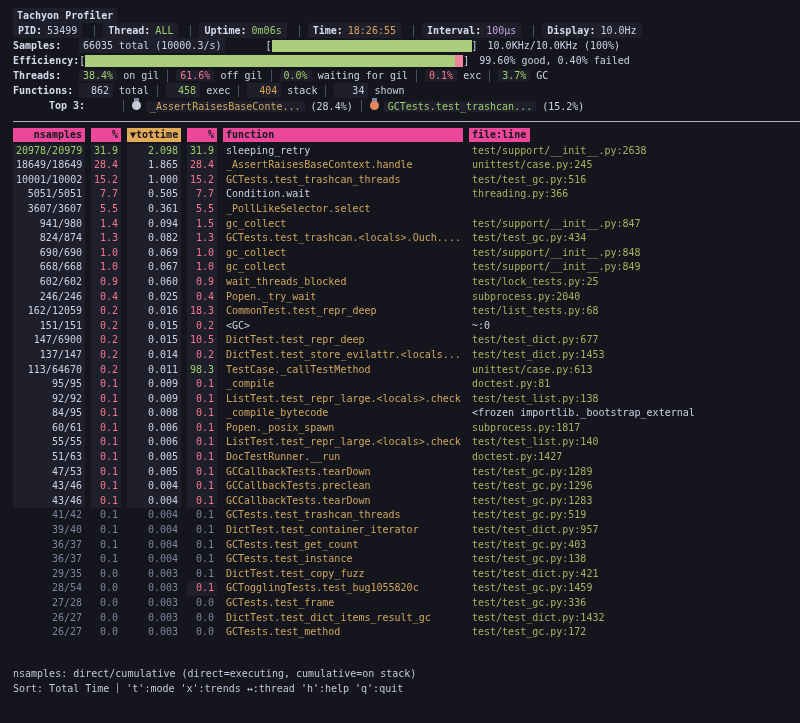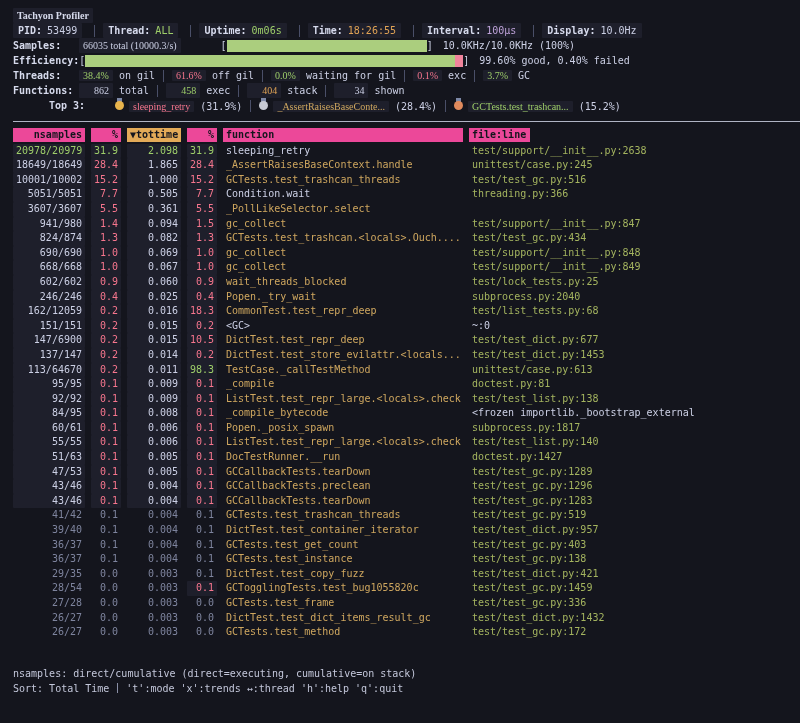--- a/index.html
+++ b/index.html
@@ -6,21 +6,21 @@
   html,body { width:800px; height:723px; overflow:hidden; }
   body {
     background:#14151d;
     font-family:"DejaVu Sans Mono", monospace;
     font-size:10px;
     color:#ccd0e5;
     padding:8px 0 0 13px;
   }
   .line { line-height:15px; height:15px; white-space:pre; display:flex; align-items:center; }
   .lbl { font-weight:bold; color:#d6daec; }
-  .boxed { background:#1e1f2b; padding:0 4px; border-radius:1px;font-family:Liberation Serif, serif; }
+  .boxed { background:#1e1f2b; padding:0 4px; border-radius:1px; }
   .green { color:#9ece6a; } .pink { color:#f7768e; } .white { color:#ccd0e5; }
   .dim { color:#7e849e; } .tan { color:#cfa75f; } .olive { color:#a4b45f; }
   .orange { color:#e0a355; } .purple { color:#bfa3d9; }
   
   .seg { background:#1e1f2b; padding:0 5px; border-radius:1px; margin-right:4px; }
   .seg .v { margin-left:5px;margin-top:48px; }
   .divider { display:inline-block; width:1px; height:12px; background:#4a4f68; margin:0 8px; }
   
   .bracket { color:#cdd1e4; }
   .bar { display:inline-flex; height:12px; vertical-align:middle; }
@@ -130,21 +130,20 @@
     <span class="divider"></span>
   
     <span><span class="boxed r white" style="display:inline-block;min-width:34px;">34</span> <span class="white">shown</span></span>
     
   </div>
 
 <div class="line">
   <span class="lbl" style="width:66px;margin-left:36px;">Top 3:</span>
   
 
-    <span><span class="medal gold"></span><span class="boxed pink">sleeping_retry</span> <span class="white">(31.9%)</span></span>
     <span class="divider"></span>
   
     <span><span class="medal silver"></span><span class="boxed tan">_AssertRaisesBaseConte...</span> <span class="white">(28.4%)</span></span>
     <span class="divider"></span>
   
     <span><span class="medal bronze"></span><span class="boxed green">GCTests.test_trashcan...</span> <span class="white">(15.2%)</span></span>
     
   </div>
 
 <div class="hr"></div>

